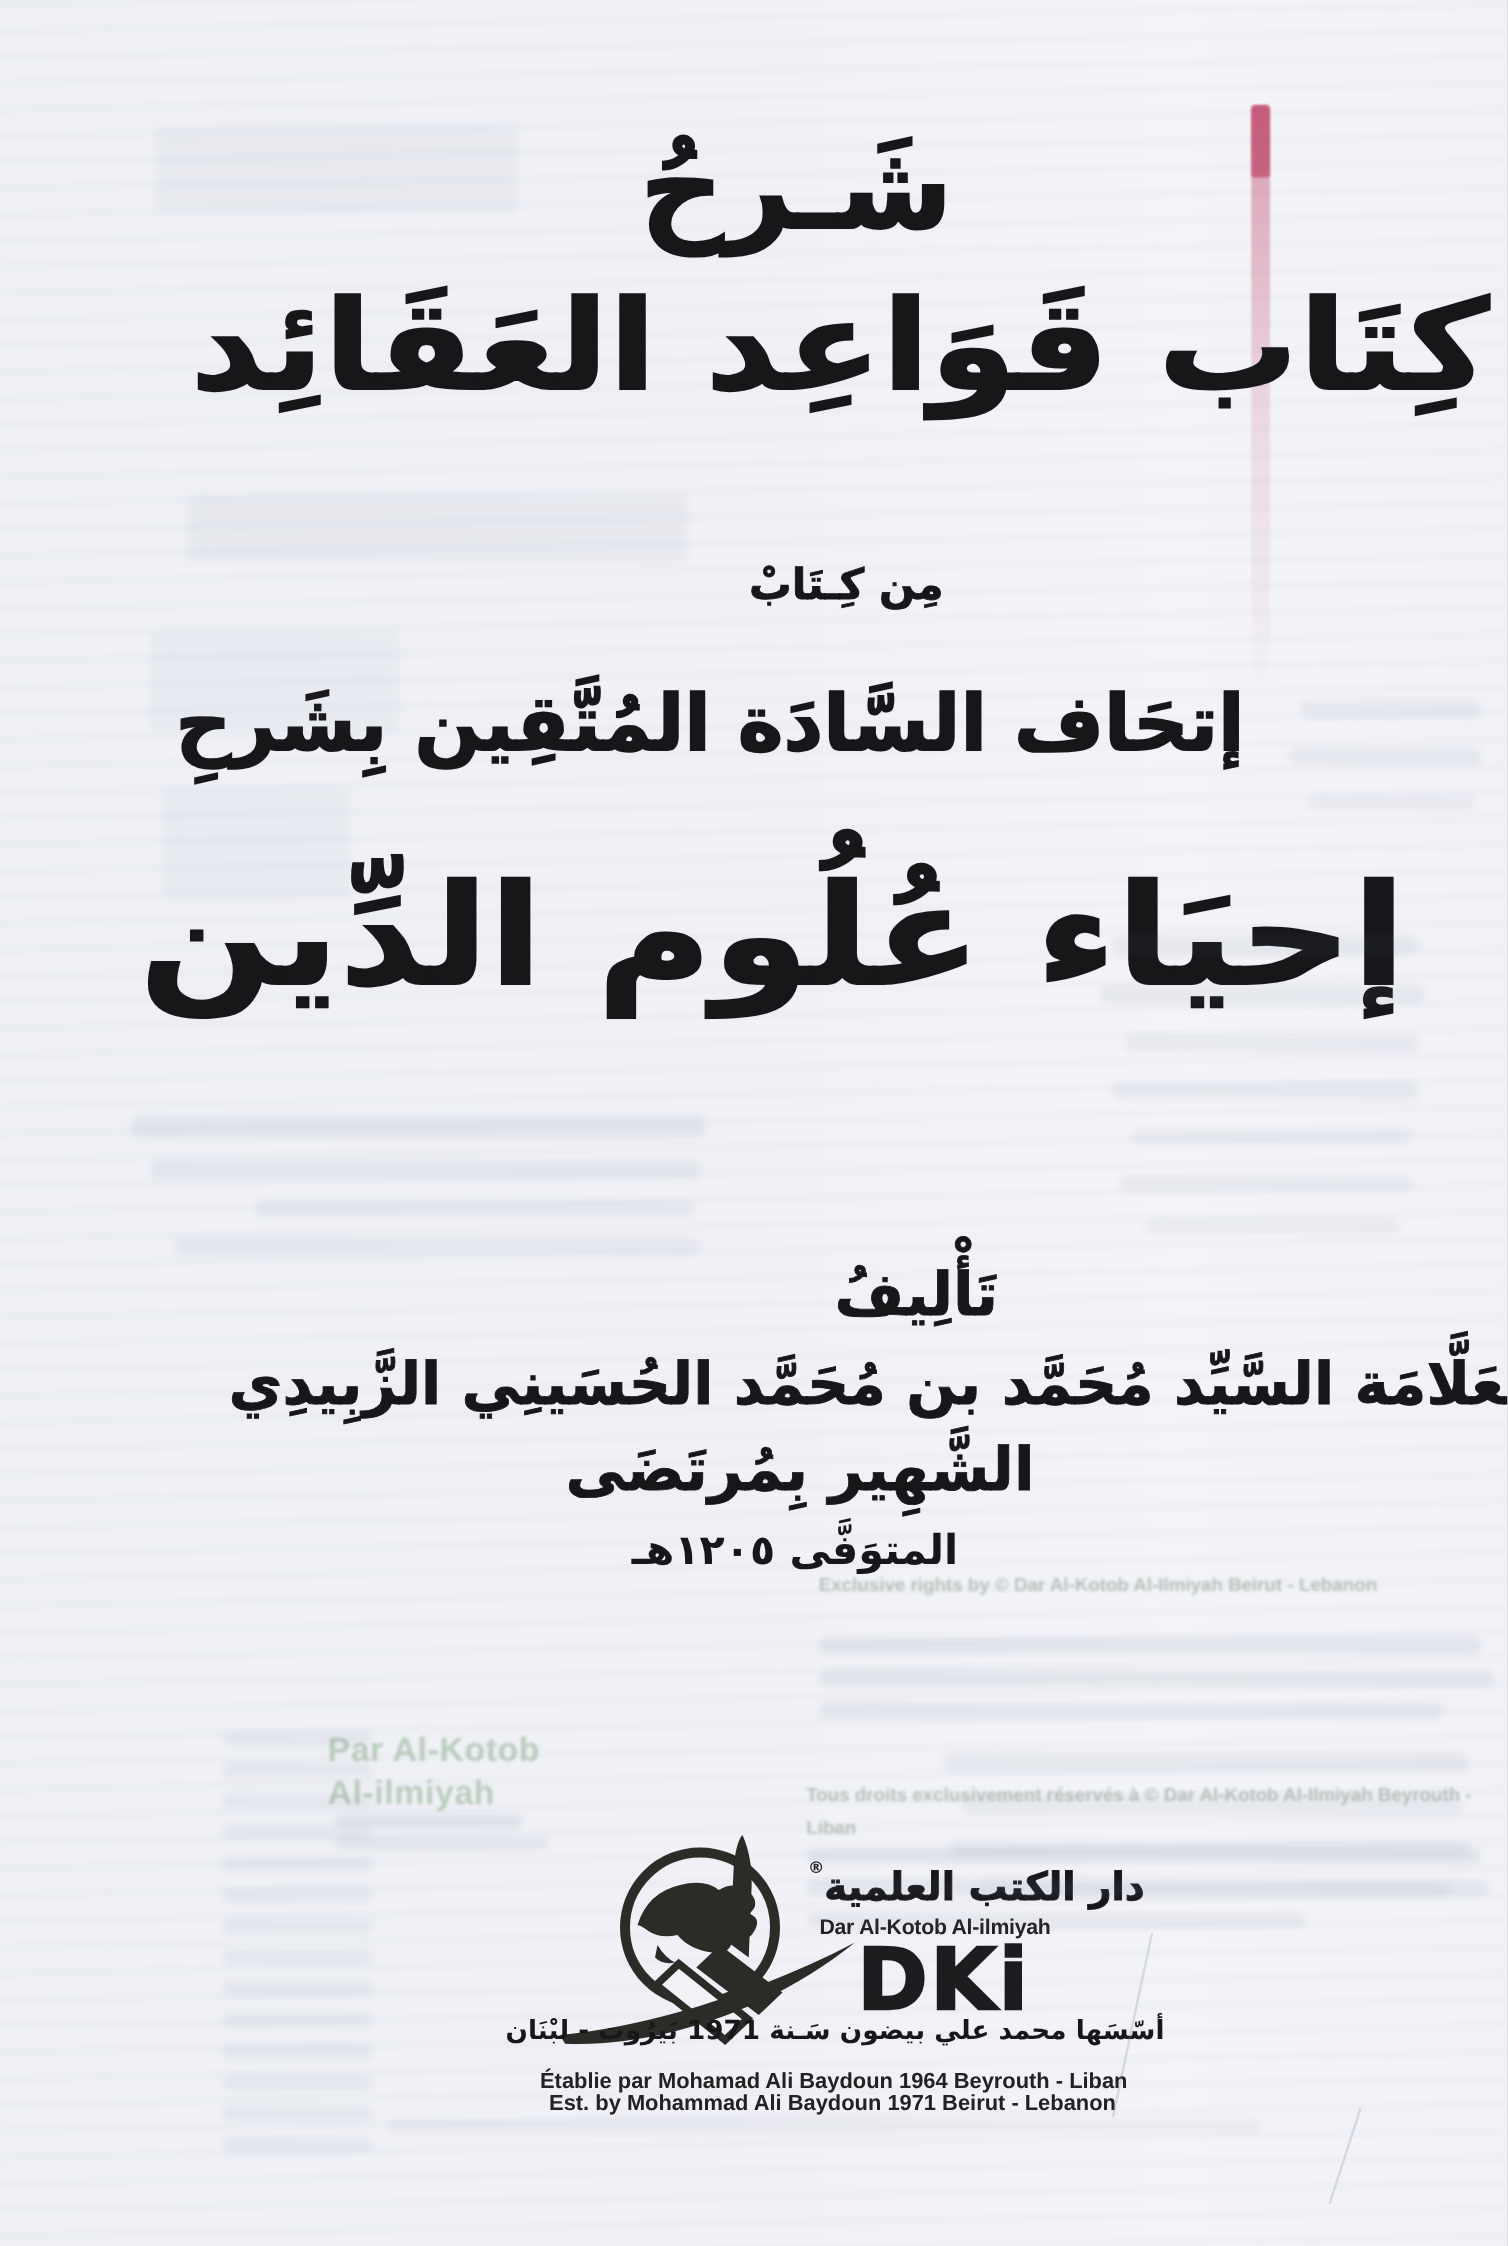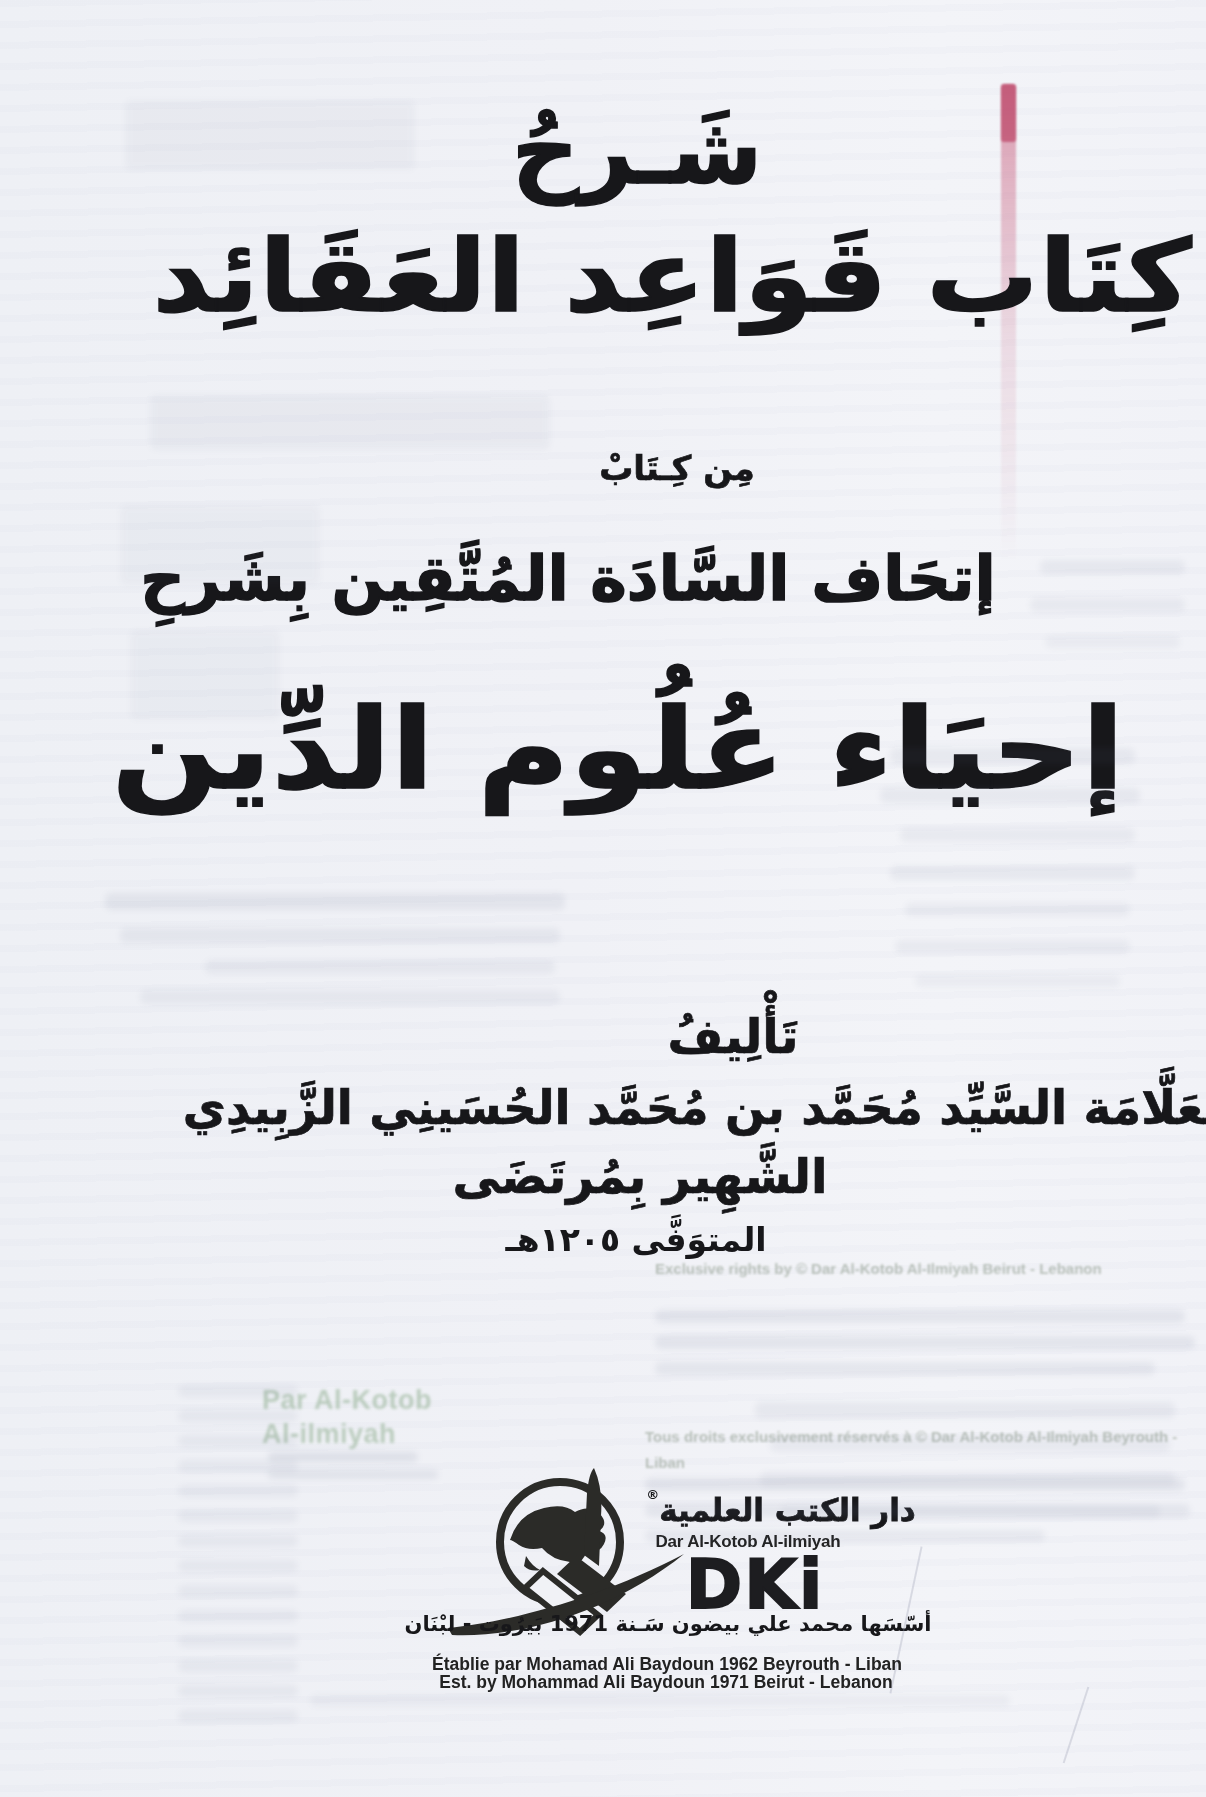--- a/index.html
+++ b/index.html
@@ -111,21 +111,21 @@
     </svg>
   </div>
 
   <div class="line pub-ar" dir="rtl">
     <span>دار الكتب العلمية</span><span class="reg">®</span>
   </div>
   <div class="line pub-latin">Dar Al-Kotob Al-ilmiyah</div>
   <div class="line pub-dki">DKi</div>
   <div class="line pub-est-ar" dir="rtl">أسّسَها محمد علي بيضون سَـنة 1971 بَيرُوت - لبْنَان</div>
   <div class="line pub-est-en">Est. by Mohammad Ali Baydoun 1971 Beirut - Lebanon</div>
-  <div class="line pub-est-fr">Établie par Mohamad Ali Baydoun 1962 Beyrouth - Liban</div>
+  <div class="line pub-est-fr">Établie par Mohamad Ali Baydoun 1964 Beyrouth - Liban</div>
 
   <div class="crease c1"></div>
   <div class="crease c2"></div>
 
   <div id="smudge-layer">
       <div class="smudge" style="left: 125px; top: 100px; width: 290px; height: 70px; opacity: 0.045;"></div>
       <div class="smudge" style="left: 150px; top: 395px; width: 400px; height: 55px; opacity: 0.05;"></div>
       <div class="smudge" style="left: 120px; top: 505px; width: 200px; height: 80px; opacity: 0.04;"></div>
       <div class="smudge" style="left: 130px; top: 630px; width: 150px; height: 90px; opacity: 0.04;"></div>
       <div class="smudge" style="left: 105px; top: 893px; width: 460px; height: 17px; opacity: 0.09;"></div>

